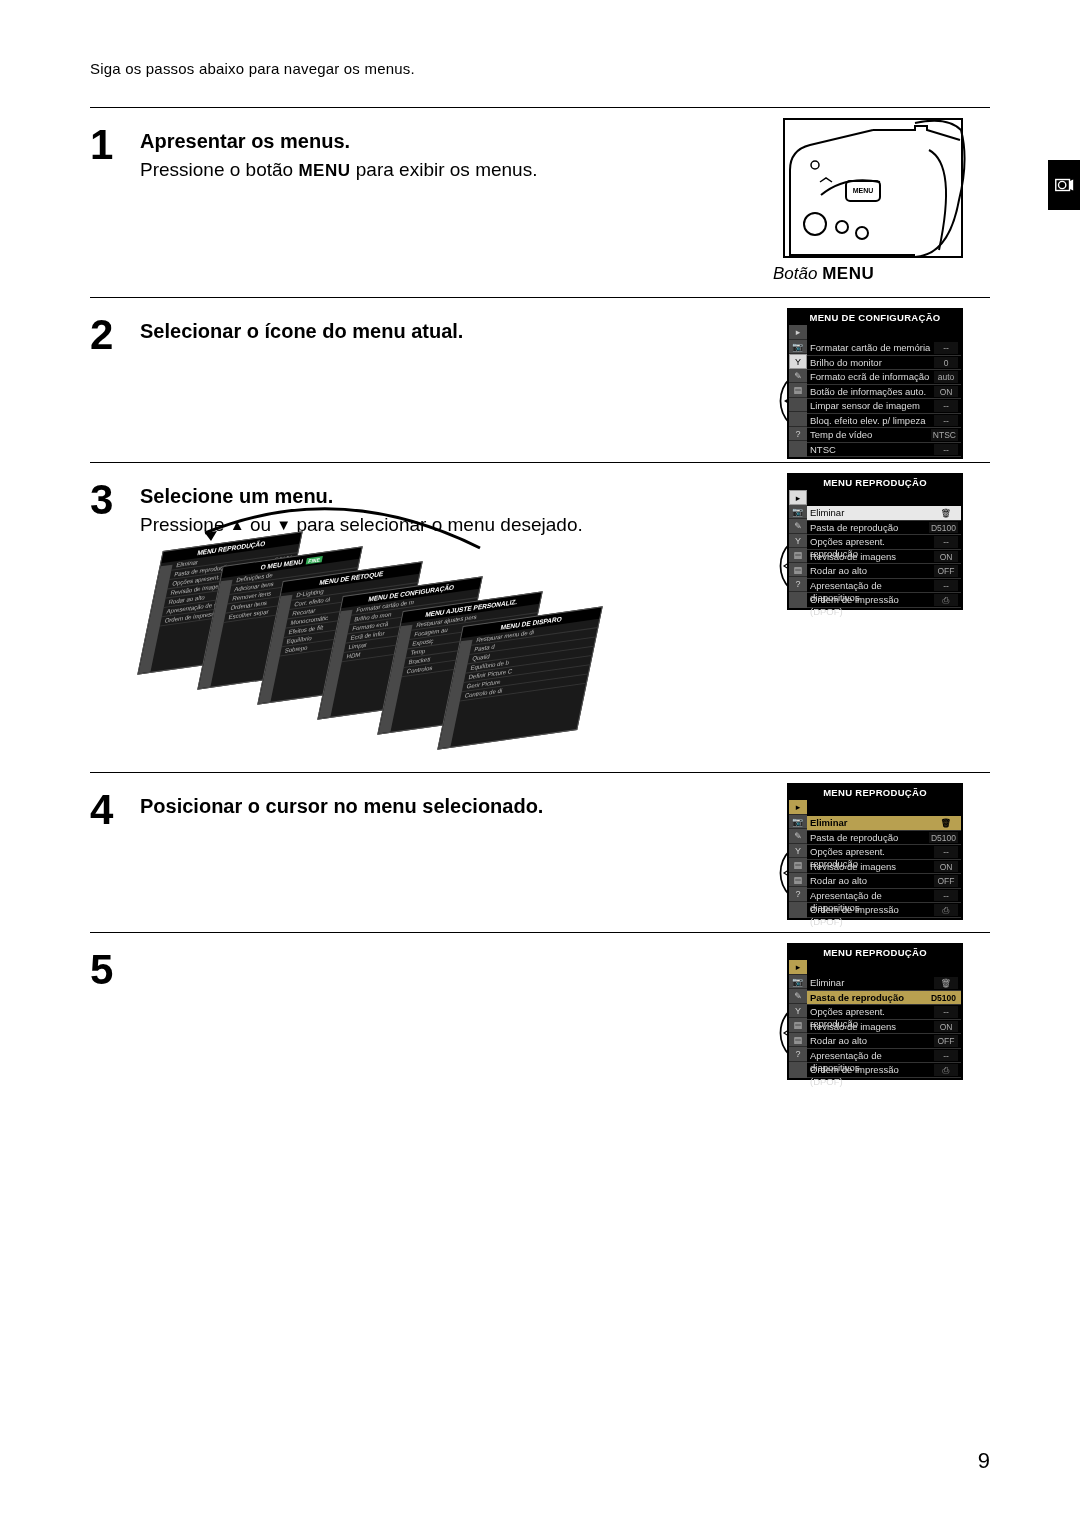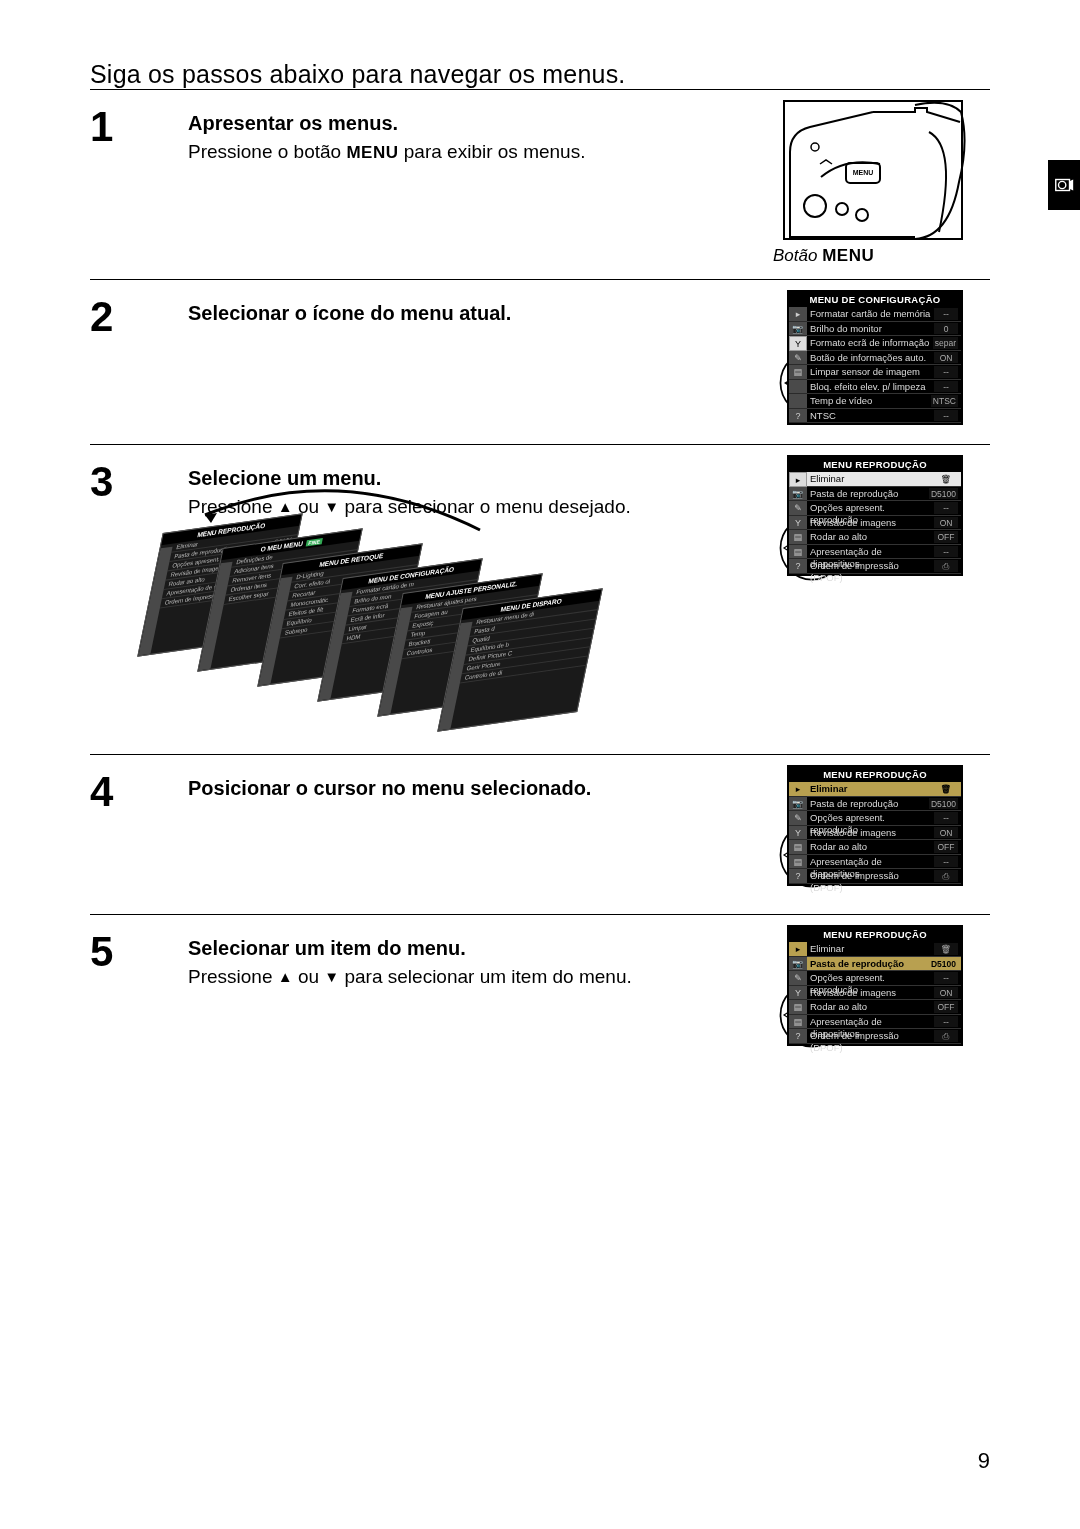--- a/index.html
+++ b/index.html
@@ -6,41 +6,42 @@
   body {
     font-family: "Helvetica Neue", Arial, sans-serif;
     background: #fff;
     color: #000;
     width: 1080px;
     height: 1529px;
     position: relative;
     padding: 60px 90px 60px 90px;
   }
   .intro {
-    font-size: 25px;
+    font-size: 15px;
+    margin-bottom: 30px;
     letter-spacing: 0.2px;
   }
   .step-block {
     border-top: 1px solid #000;
     padding: 12px 0 20px 0;
     display: flex;
     position: relative;
     min-height: 60px;
   }
   .step-block.with-camera { min-height: 190px; }
   .step-block.with-menu-3d { min-height: 310px; }
   .step-num {
     font-size: 42px;
     font-weight: bold;
     line-height: 1;
     width: 50px;
     flex-shrink: 0;
     padding-top: 4px;
   }
-  .step-content { flex: 1; padding-top: 10px; max-width: 490px; margin-left: 48px; }
+  .step-content { flex: 1; padding-top: 10px; max-width: 490px; }
   .step-title {
     font-size: 20px;
     font-weight: bold;
     margin-bottom: 4px;
   }
   .step-desc {
     font-size: 19px;
     line-height: 1.35;
   }
   .menu-word { font-family: Arial, sans-serif; font-weight: bold; letter-spacing: 0.5px; font-size: 17px; }
@@ -102,21 +103,21 @@
   .menu-shot-icon-cell {
     height: 14.5px;
     border-bottom: 1px solid #2a2a2a;
     font-size: 9px;
     text-align: center;
     line-height: 14px;
     color: #ccc;
   }
   .menu-shot-icon-cell.active { background:#ddd; color:#000; border:1px solid #999;}
   .menu-shot-icon-cell.hilite { background:#b8a050; color:#000;}
-  .menu-shot-rows { flex: 1; }
+  .menu-shot-rows { flex: 1; margin-top: 16px; }
   .menu-shot-row {
     display: flex; justify-content: space-between;
     padding: 1px 3px;
     border-bottom: 1px solid #333;
     height: 14.5px;
     line-height: 12px;
   }
   .menu-shot-row.sel-light { background:#e8e8e8; color:#000; }
   .menu-shot-row.sel-amber { background:#b8a050; color:#000; font-weight:bold;}
   .msr-val { background:#111; color:#aaa; min-width:24px; text-align:center; font-size:8.5px; padding:0 2px;}
@@ -248,21 +249,21 @@
           <div class="menu-shot-row">
               <span>Formatar cartão de memória</span>
               <span class="msr-val">--</span>
             </div>
           <div class="menu-shot-row">
               <span>Brilho do monitor</span>
               <span class="msr-val">0</span>
             </div>
           <div class="menu-shot-row">
               <span>Formato ecrã de informação</span>
-              <span class="msr-val">separ</span>
+              <span class="msr-val">auto</span>
             </div>
           <div class="menu-shot-row">
               <span>Botão de informações auto.</span>
               <span class="msr-val">ON</span>
             </div>
           <div class="menu-shot-row">
               <span>Limpar sensor de imagem</span>
               <span class="msr-val">--</span>
             </div>
           <div class="menu-shot-row">
@@ -572,26 +573,20 @@
               <span class="msr-val">⎙</span>
             </div>
         </div>
       </div>
     </div>
   </div>
 </div>
 
 <div class="step-block" style="min-height:160px;">
   <div class="step-num">5</div>
-  <div class="step-content">
-    <div class="step-title">Selecionar um item do menu.</div>
-    <div class="step-desc">
-      <span>Pressione </span><span class="arrow-ic">▲</span><span> ou </span><span class="arrow-ic">▼</span><span> para selecionar um item do menu.</span>
-    </div>
-  </div>
   <div class="graphic-area">
     <div class="dpad" style="top:55px; left:104px;">
       <svg viewBox="0 0 80 80">
         <circle cx="40" cy="40" r="36" fill="none" stroke="#000" stroke-width="2"></circle>
         <circle cx="40" cy="40" r="14" fill="none" stroke="#000" stroke-width="2"></circle>
         <text x="40" y="44" text-anchor="middle" class="dpad-ok">OK</text>
         <path d="M40 8 l-5 8 h10 z" fill="#000"></path>
         <path d="M40 72 l-5 -8 h10 z" fill="#000"></path>
         <path d="M8 40 l8 -5 v10 z" fill="none" stroke="#000" stroke-width="1.3"></path>
         <path d="M72 40 l-8 -5 v10 z" fill="none" stroke="#000" stroke-width="1.3"></path>

